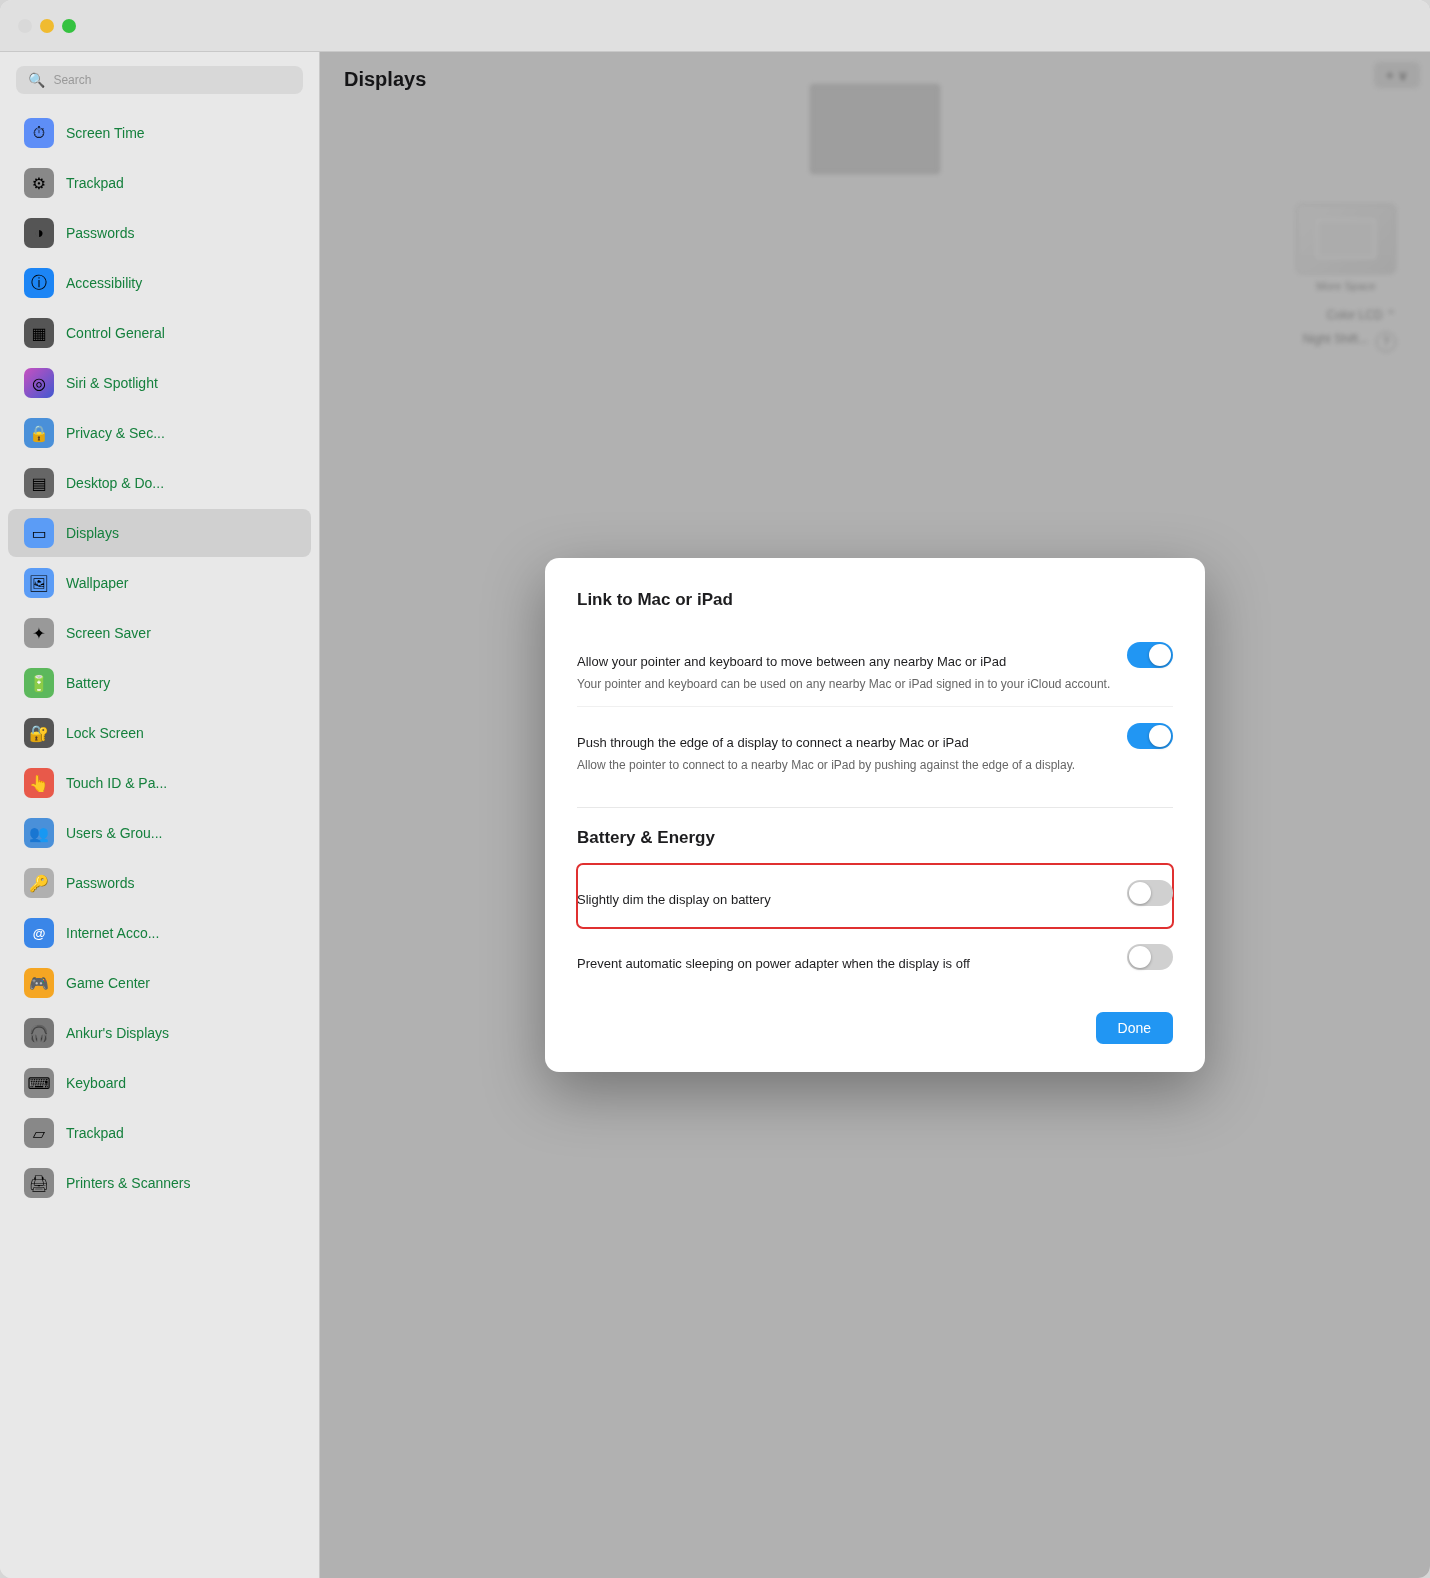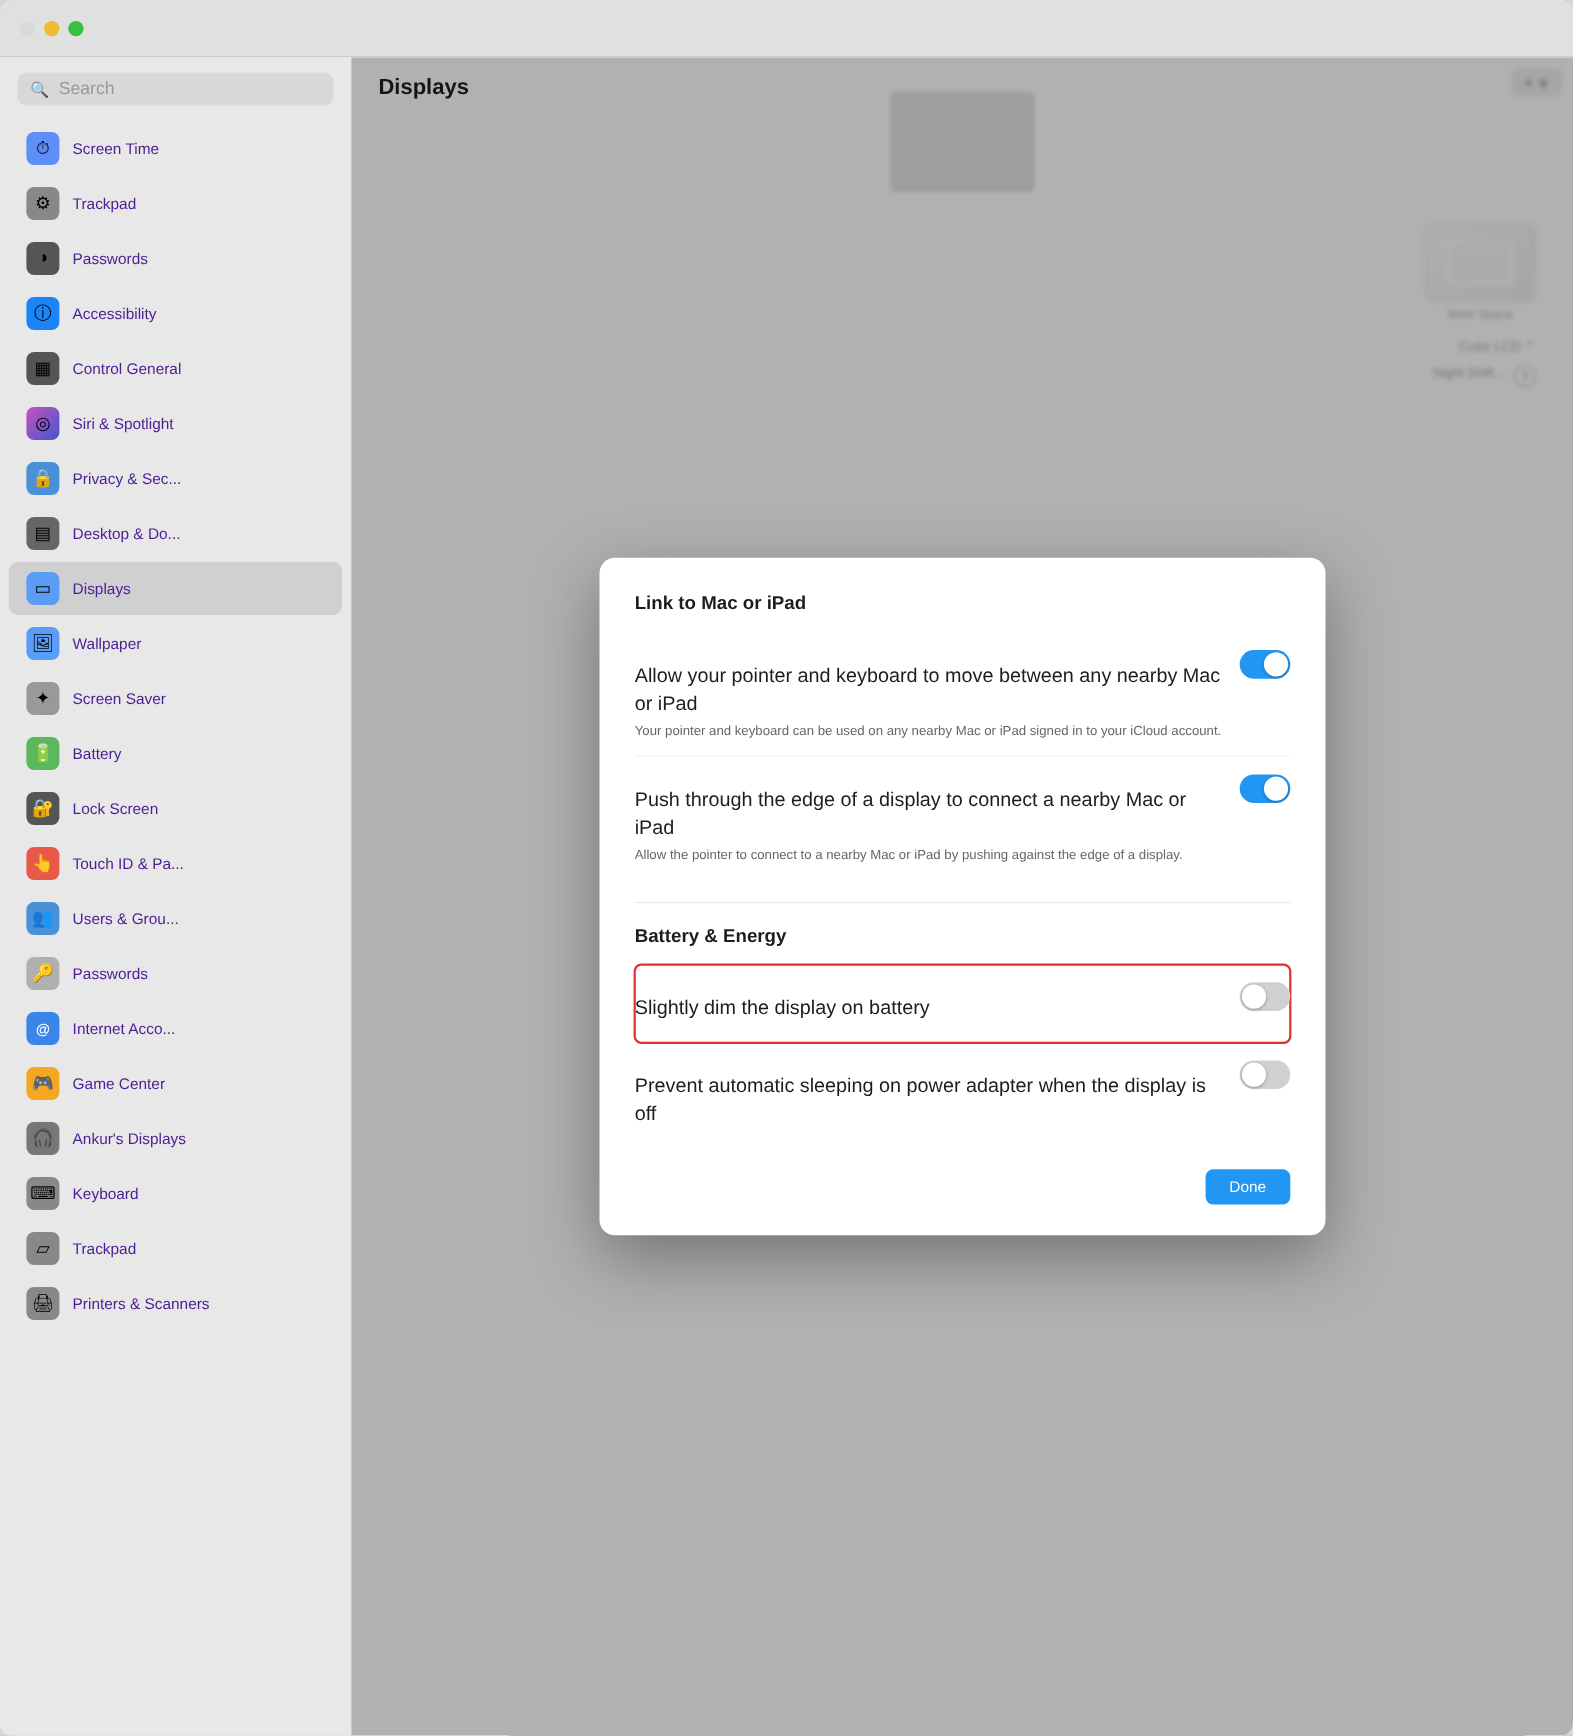--- a/index.html
+++ b/index.html
@@ -80,21 +80,21 @@
       gap: 8px;
     }
 
     .search-icon-wrap {
       color: #888;
       font-size: 14px;
     }
 
     .search-input-fake {
       color: #999;
-      font-size: 16px;
+      font-size: 12px;
     }
 
     .sidebar-item {
       display: flex;
       align-items: center;
       padding: 9px 16px;
       gap: 12px;
       cursor: pointer;
       border-radius: 8px;
       margin: 1px 8px;
@@ -110,21 +110,21 @@
       border-radius: 7px;
       display: flex;
       align-items: center;
       justify-content: center;
       font-size: 16px;
       flex-shrink: 0;
     }
 
     .sidebar-label {
       font-size: 14px;
-      color: #4c1d95;
+      color: #15803d;
     }
 
     
     .content-area {
       flex: 1;
       background: #ececec;
       position: relative;
       display: flex;
       flex-direction: column;
       overflow: hidden;
@@ -208,21 +208,21 @@
 
     .modal-setting-row:last-child {
       border-bottom: none;
     }
 
     .modal-setting-text {
       flex: 1;
     }
 
     .modal-setting-label {
-      font-size: 18px;
+      font-size: 13px;
       color: #1d1d1f;
       margin-bottom: 4px;
       line-height: 1.4;
       margin-top: 13px;
     }
 
     .modal-setting-description {
       font-size: 12px;
       color: #666;
       line-height: 1.4;

